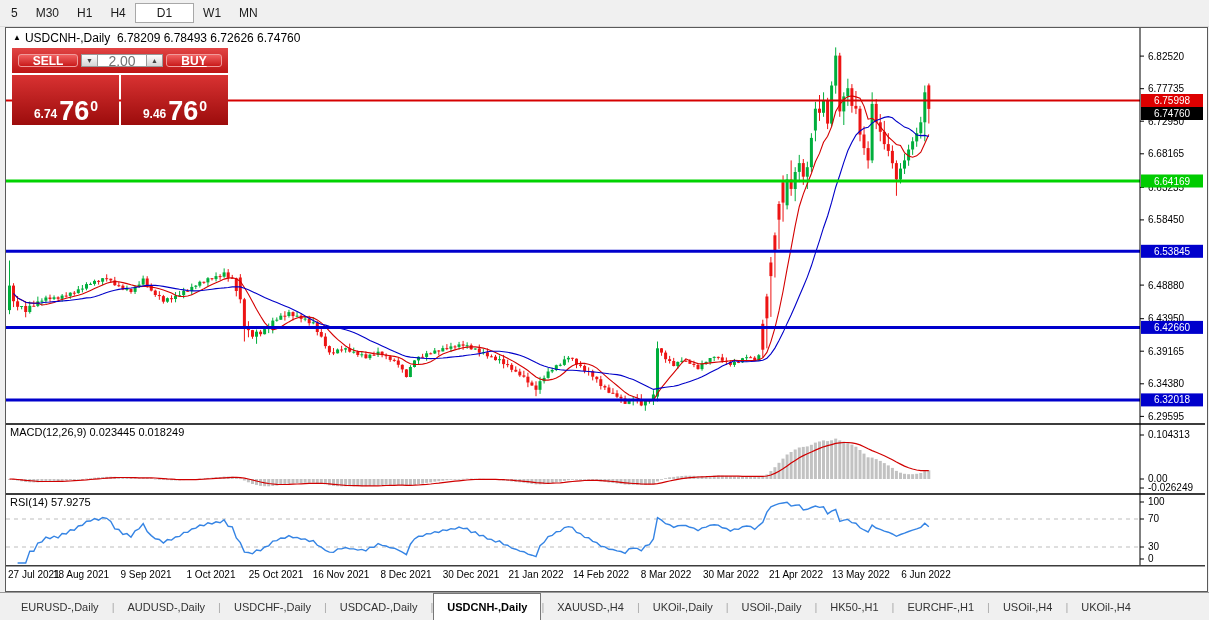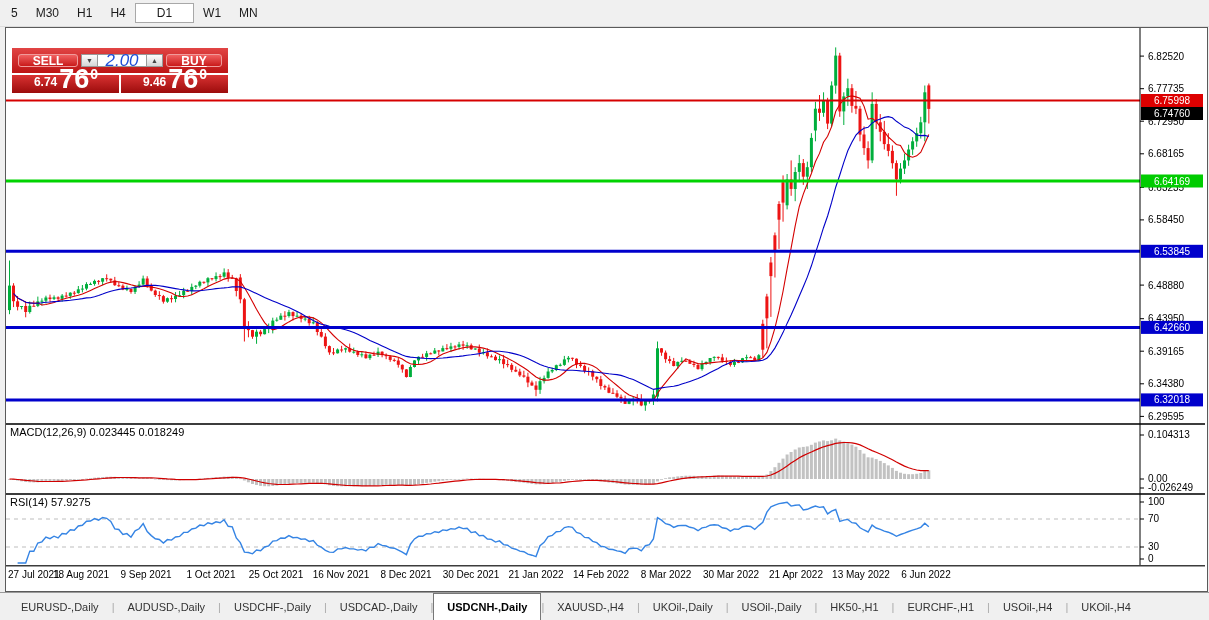--- a/index.html
+++ b/index.html
@@ -22,22 +22,22 @@
   .tp-row1{display:flex;height:25px;background:linear-gradient(180deg,#e14444,#bd1414);
            padding:6px;box-sizing:border-box;align-items:stretch;}
   .tp-btn{background:linear-gradient(180deg,#f16060,#c91a1a);border:1px solid #f09a9a;
           border-radius:3px;color:#fff;font-size:12px;font-weight:bold;
           display:flex;align-items:center;justify-content:center;cursor:pointer;}
   .tp-sell{width:58px;} .tp-buy{width:54px;text-decoration:underline;}
   .spinner{flex:1;display:flex;margin:0 3px;}
   .spin-btn{width:15px;background:linear-gradient(#fdfdfd,#d5d5d5);border:1px solid #999;
             font-size:7px;color:#444;display:flex;align-items:center;justify-content:center;cursor:pointer;}
   .vol{flex:1;background:#fff;border-top:1px solid #999;border-bottom:1px solid #999;
-       font-size:17px;color:#1d4ed8;display:flex;align-items:center;justify-content:center;font-style:italic;}
-  .tp-row2{display:flex;height:18px;margin-top:2px;}
+       font-size:14px;color:#737373;display:flex;align-items:center;justify-content:center;}
+  .tp-row2{display:flex;height:50px;margin-top:2px;}
   .price-box{flex:1;background:linear-gradient(180deg,#d93232,#9c0c0c);color:#fff;
              display:flex;align-items:flex-end;justify-content:center;cursor:pointer;}
   .price-box.left{margin-right:2px;}
   .p-small{font-size:12px;font-weight:bold;margin:0 2px 4px 0;}
   .p-big{font-size:27px;font-weight:bold;line-height:28px;text-align:right;}
   .p-sup{font-size:14px;font-weight:bold;position:relative;top:-11px;left:1px;}
   
   .tab-bar{position:absolute;left:0;top:592px;width:1209px;height:28px;background:#f0f0f0;
            border-top:1px solid #9a9a9a;display:flex;align-items:stretch;padding-left:8px;box-sizing:border-box;}
   .tab{display:flex;align-items:center;padding:12px 13px;font-size:11px;color:#333;cursor:pointer;white-space:nowrap;}
@@ -844,20 +844,23 @@
           <text x="530" y="550" text-anchor="middle">21 Jan 2022</text>
           <text x="595" y="550" text-anchor="middle">14 Feb 2022</text>
           <text x="660" y="550" text-anchor="middle">8 Mar 2022</text>
           <text x="725" y="550" text-anchor="middle">30 Mar 2022</text>
           <text x="790" y="550" text-anchor="middle">21 Apr 2022</text>
           <text x="855" y="550" text-anchor="middle">13 May 2022</text>
           <text x="920" y="550" text-anchor="middle">6 Jun 2022</text>
         </g>
       </svg>
 
+    <div class="chart-title">
+      <span class="arrow">▲</span><span>USDCNH-,Daily</span>&nbsp;&nbsp;<span>6.78209 6.78493 6.72626 6.74760</span>
+    </div>
 
     <div class="trade-panel">
       <div class="tp-row1">
         <div class="tp-btn tp-sell">SELL</div>
         <div class="spinner">
           <div class="spin-btn">▼</div>
           <div class="vol">2.00</div>
           <div class="spin-btn">▲</div>
         </div>
         <div class="tp-btn tp-buy">BUY</div>

